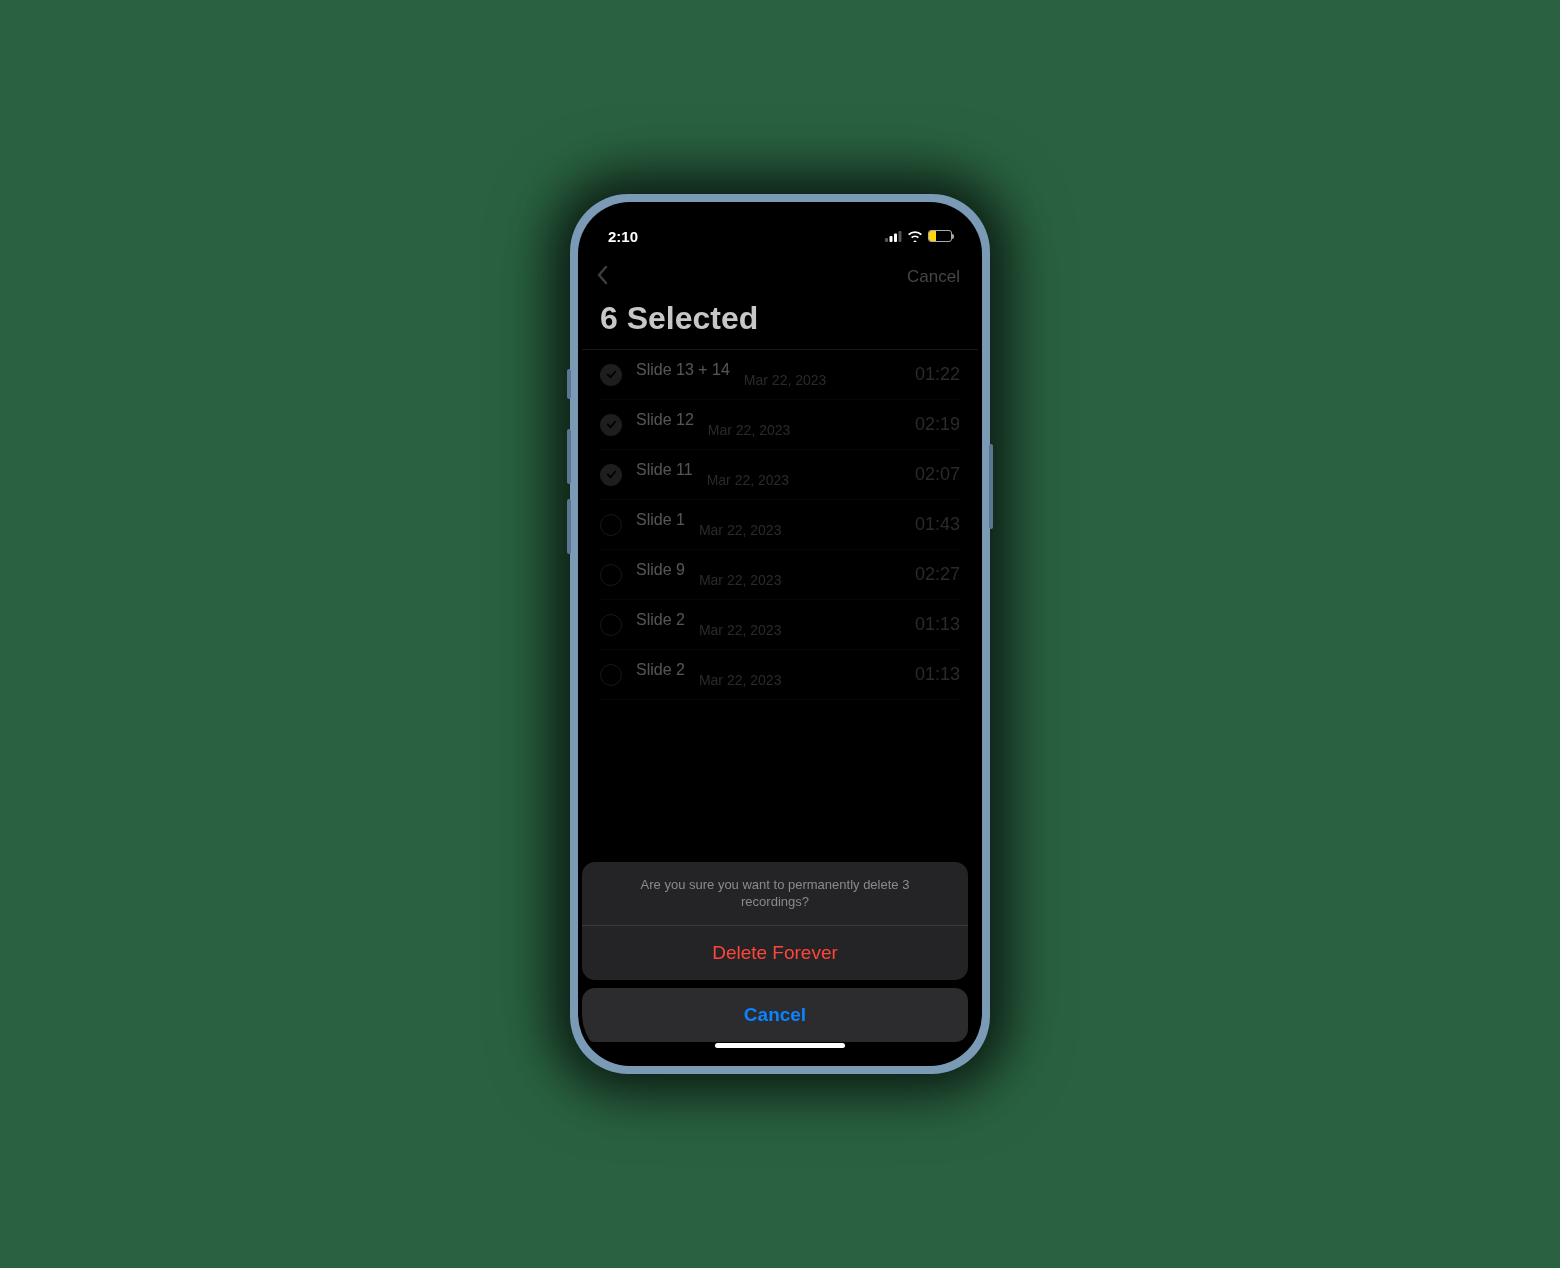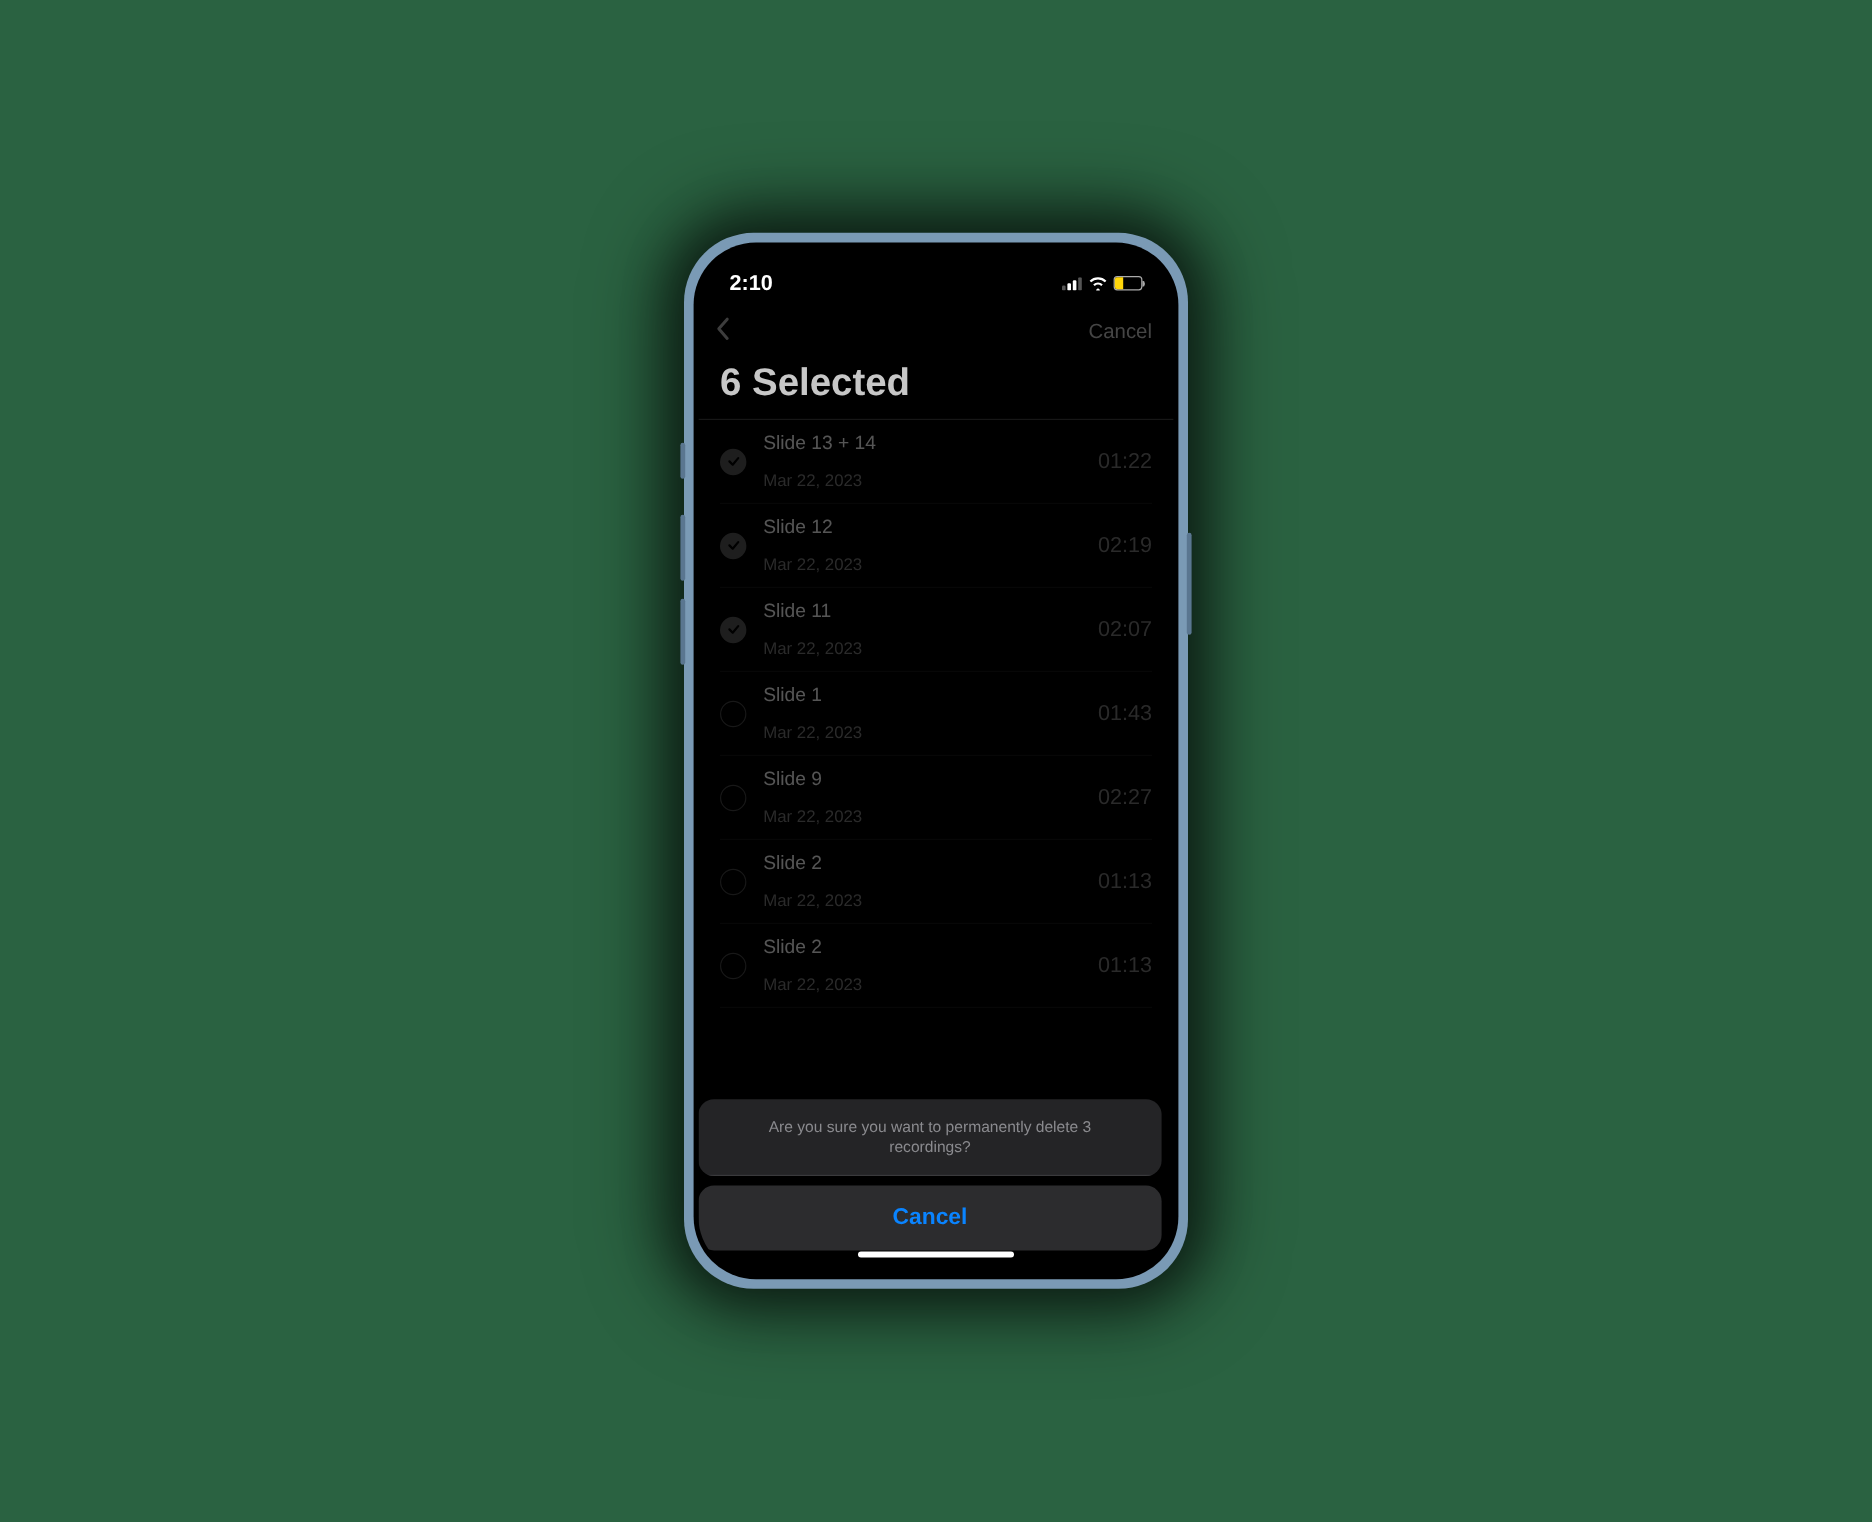--- a/index.html
+++ b/index.html
@@ -58,21 +58,21 @@
     .sb-left1 { left: -3px; top: 175px; width: 4px; height: 30px; }
     .sb-left2 { left: -3px; top: 235px; width: 4px; height: 55px; }
     .sb-left3 { left: -3px; top: 305px; width: 4px; height: 55px; }
     .sb-right { right: -3px; top: 250px; width: 4px; height: 85px; }
     .status-bar {
       display: flex;
       justify-content: space-between;
       align-items: center;
       padding: 14px 26px 0 26px;
       height: 46px;
-      font-size: 18px;
+      font-size: 15px;
       font-weight: 600;
     }
     .status-right { display: flex; align-items: center; gap: 5px; }
     .nav-bar {
       display: flex;
       justify-content: space-between;
       align-items: center;
       padding: 10px 18px 6px 10px;
       height: 46px;
       opacity: 0.45;
@@ -112,21 +112,21 @@
       justify-content: center;
       flex-shrink: 0;
     }
     .checkmark.checked {
       background: #555;
     }
     .checkmark.unchecked {
       border: 1.5px solid #444;
     }
     .check-svg { width: 11px; height: 11px; }
-    .item-main { flex: 1; display: flex; flex-direction: column; gap: 2px; }
+    .item-main { flex: 1; display: flex; flex-direction: row; gap: 14px; }
     .item-title { font-size: 16px; font-weight: 500; color: #eee; }
     .item-date { font-size: 14px; color: #777; margin-top: 11px; }
     .item-duration { font-size: 18px; color: #777; }
     .action-sheet {
       position: absolute;
       left: 0;
       right: 10px;
       bottom: 14px;
       display: flex;
       flex-direction: column;
@@ -299,20 +299,21 @@
                 <div class="item-date">Mar 22, 2023</div>
               </div>
               <div class="item-duration">01:13</div>
             </div>
           </div>
         <div class="dim-overlay"></div>
 
         <div class="action-sheet">
           <div class="sheet-group">
             <div class="sheet-message">Are you sure you want to permanently delete 3 recordings?</div>
+            <div class="sheet-action destructive">Delete Forever</div>
           </div>
           <div class="sheet-cancel">Cancel</div>
         </div>
 
         <div class="home-indicator"></div>
       </div>
 
     </div>
   </div>
 </div>

